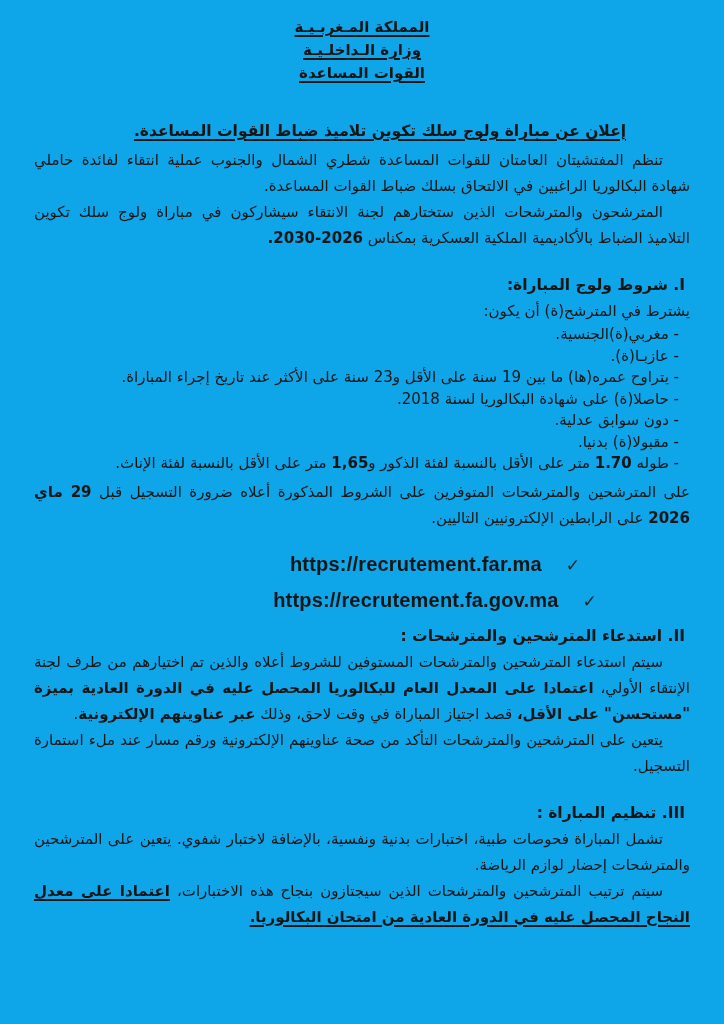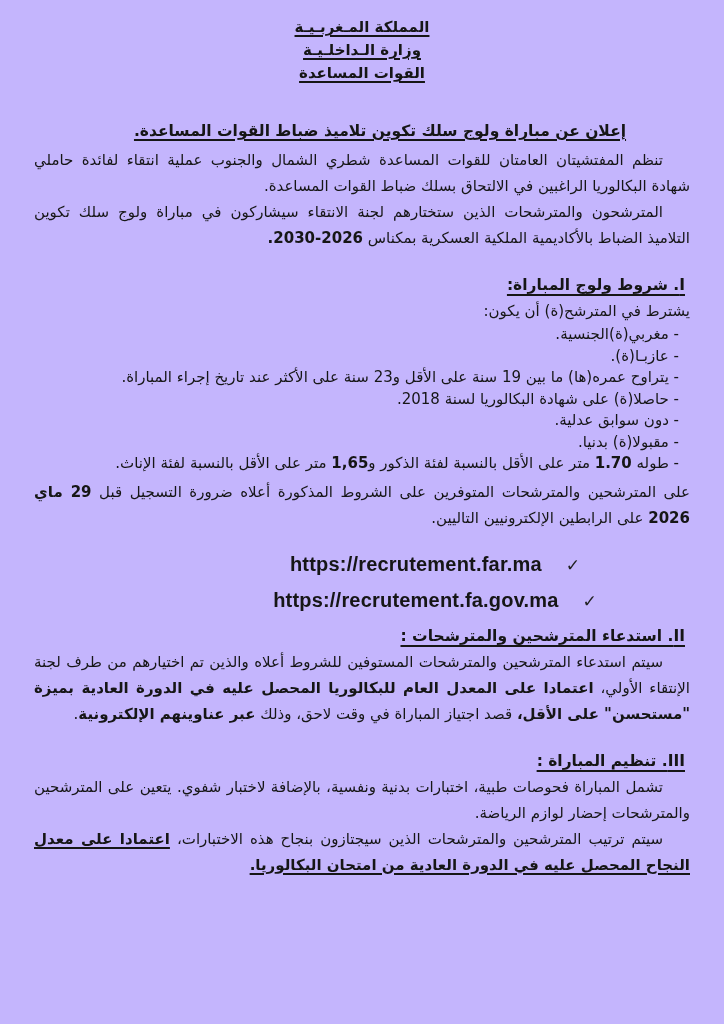--- a/index.html
+++ b/index.html
@@ -2,21 +2,21 @@
 <html><head>
 <meta charset="utf-8">
 <style>
   html, body { margin: 0; padding: 0; background: #ffffff; }
   .page {
     position: relative;
     width: 724px;
     height: 1024px;
     box-sizing: border-box;
     padding: 16px 34px 20px;
-    background: #c4b5fd;
+    background: #0ea5e9;
     color: #161616;
     direction: rtl;
     font-family: "DejaVu Sans", sans-serif;
     overflow: hidden;
   }
   .doc-header {
     text-align: center;
     font-size: 15px;
     font-weight: bold;
     line-height: 23px;
@@ -50,21 +50,20 @@
   .u { text-decoration: underline; text-underline-offset: 3px; text-decoration-thickness: 1.5px; }
   .ltr { direction: ltr; unicode-bidi: isolate; }
   .sec-heading {
     margin-top: 21px;
     padding-right: 5px;
     font-size: 15.5px;
     font-weight: bold;
     line-height: 26px;
   }
   .sec-heading span {
-    text-decoration: underline;
     text-underline-offset: 4px;
     text-decoration-thickness: 1.5px;
   }
   .lead { line-height: 26px; }
   .list { padding-right: 11px; }
   .list .item {
     font-size: 15px;
     line-height: 21.5px;
   }
   .urls {
@@ -126,20 +125,21 @@
 
   <div class="urls">
     <div class="url-line"><span class="url">https://recrutement.far.ma</span><span class="check">✓</span></div>
     <div class="url-line"><span class="url">https://recrutement.fa.gov.ma</span><span class="check">✓</span></div>
   </div>
 
   <div class="sec-heading tight"><span>II. استدعاء المترشحين والمترشحات :</span></div>
 
   <p class="para indent"><span>سيتم استدعاء المترشحين والمترشحات المستوفين للشروط أعلاه والذين تم اختيارهم من طرف لجنة الإنتقاء الأولي، </span><span class="b">اعتمادا على المعدل العام للبكالوريا المحصل عليه في الدورة العادية بميزة "مستحسن" على الأقل،</span><span> قصد اجتياز المباراة في وقت لاحق، وذلك </span><span class="b">عبر عناوينهم الإلكترونية</span><span>.</span></p>
 
+  <p class="para indent">يتعين على المترشحين والمترشحات التأكد من صحة عناوينهم الإلكترونية ورقم مسار عند ملء استمارة التسجيل.</p>
 
   <div class="sec-heading"><span>III. تنظيم المباراة :</span></div>
 
   <p class="para indent">تشمل المباراة فحوصات طبية، اختبارات بدنية ونفسية، بالإضافة لاختبار شفوي. يتعين على المترشحين والمترشحات إحضار لوازم الرياضة.</p>
 
   <p class="para indent"><span>سيتم ترتيب المترشحين والمترشحات الذين سيجتازون بنجاح هذه الاختبارات، </span><span class="b u">اعتمادا على معدل النجاح المحصل عليه في الدورة العادية من امتحان البكالوريا.</span></p>
 
 </div>
 
 </body></html>

